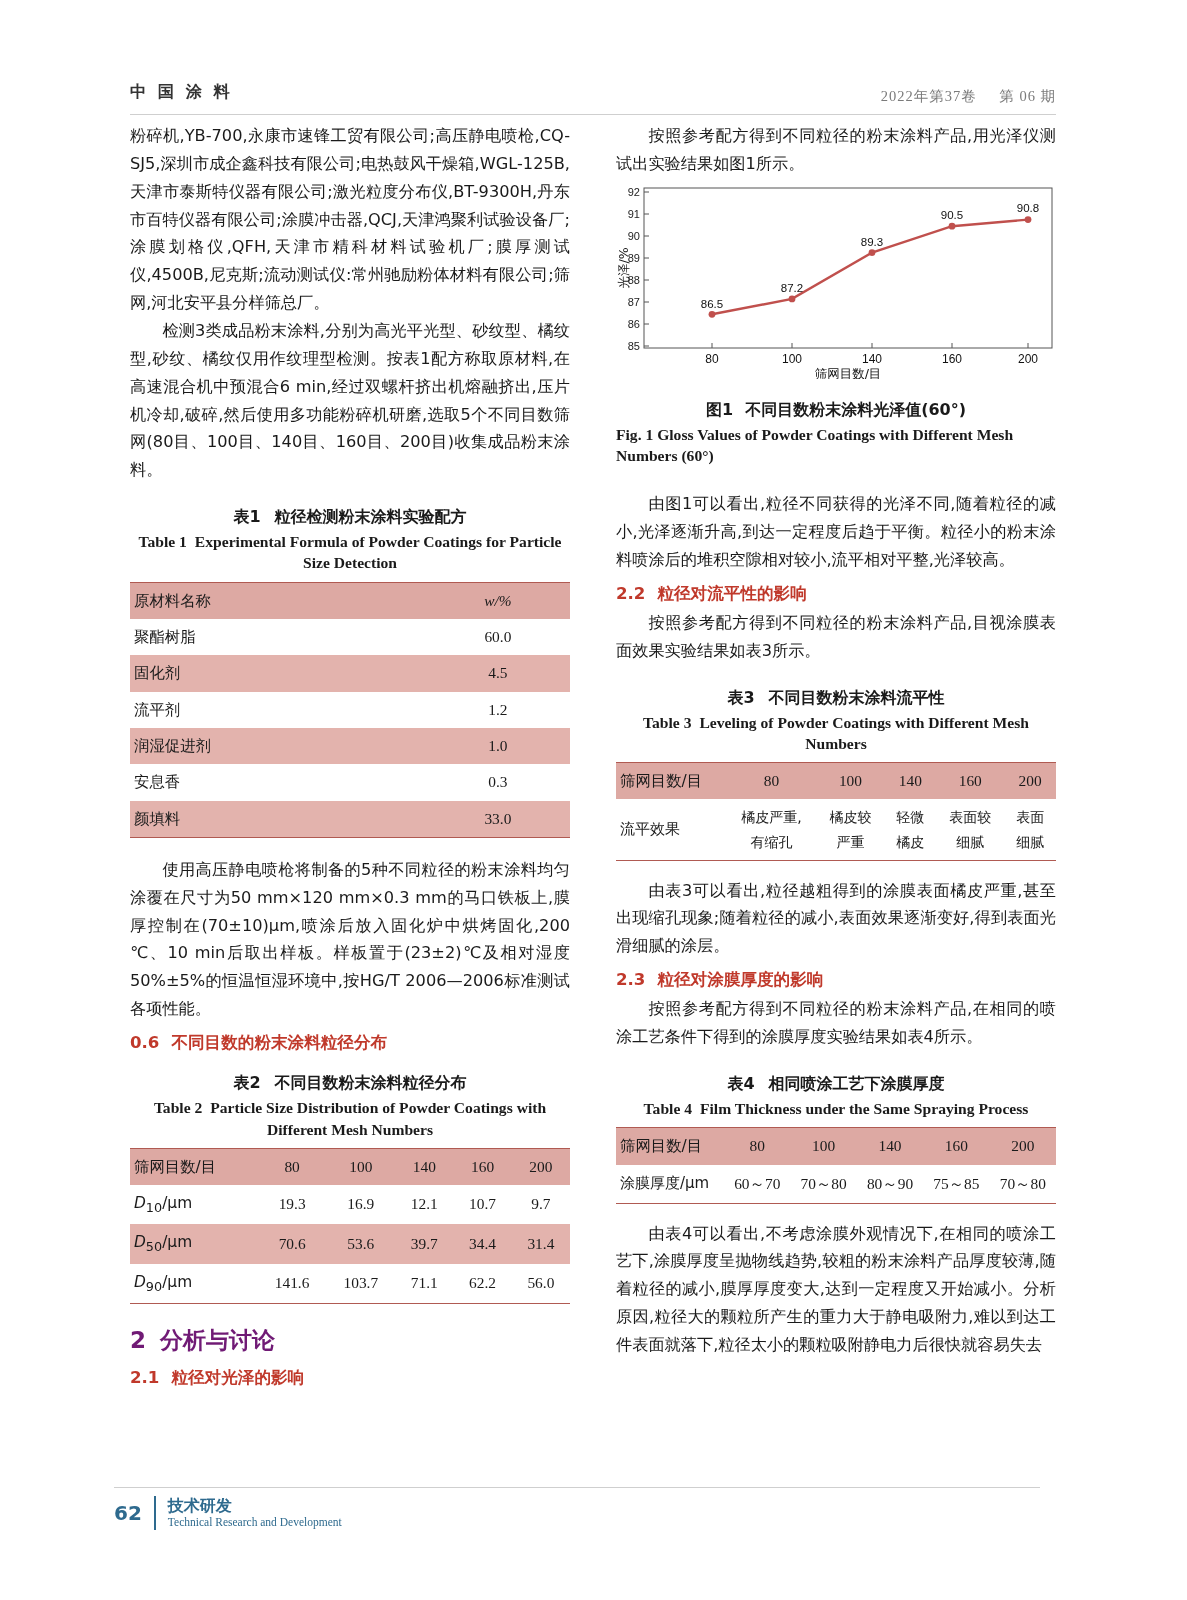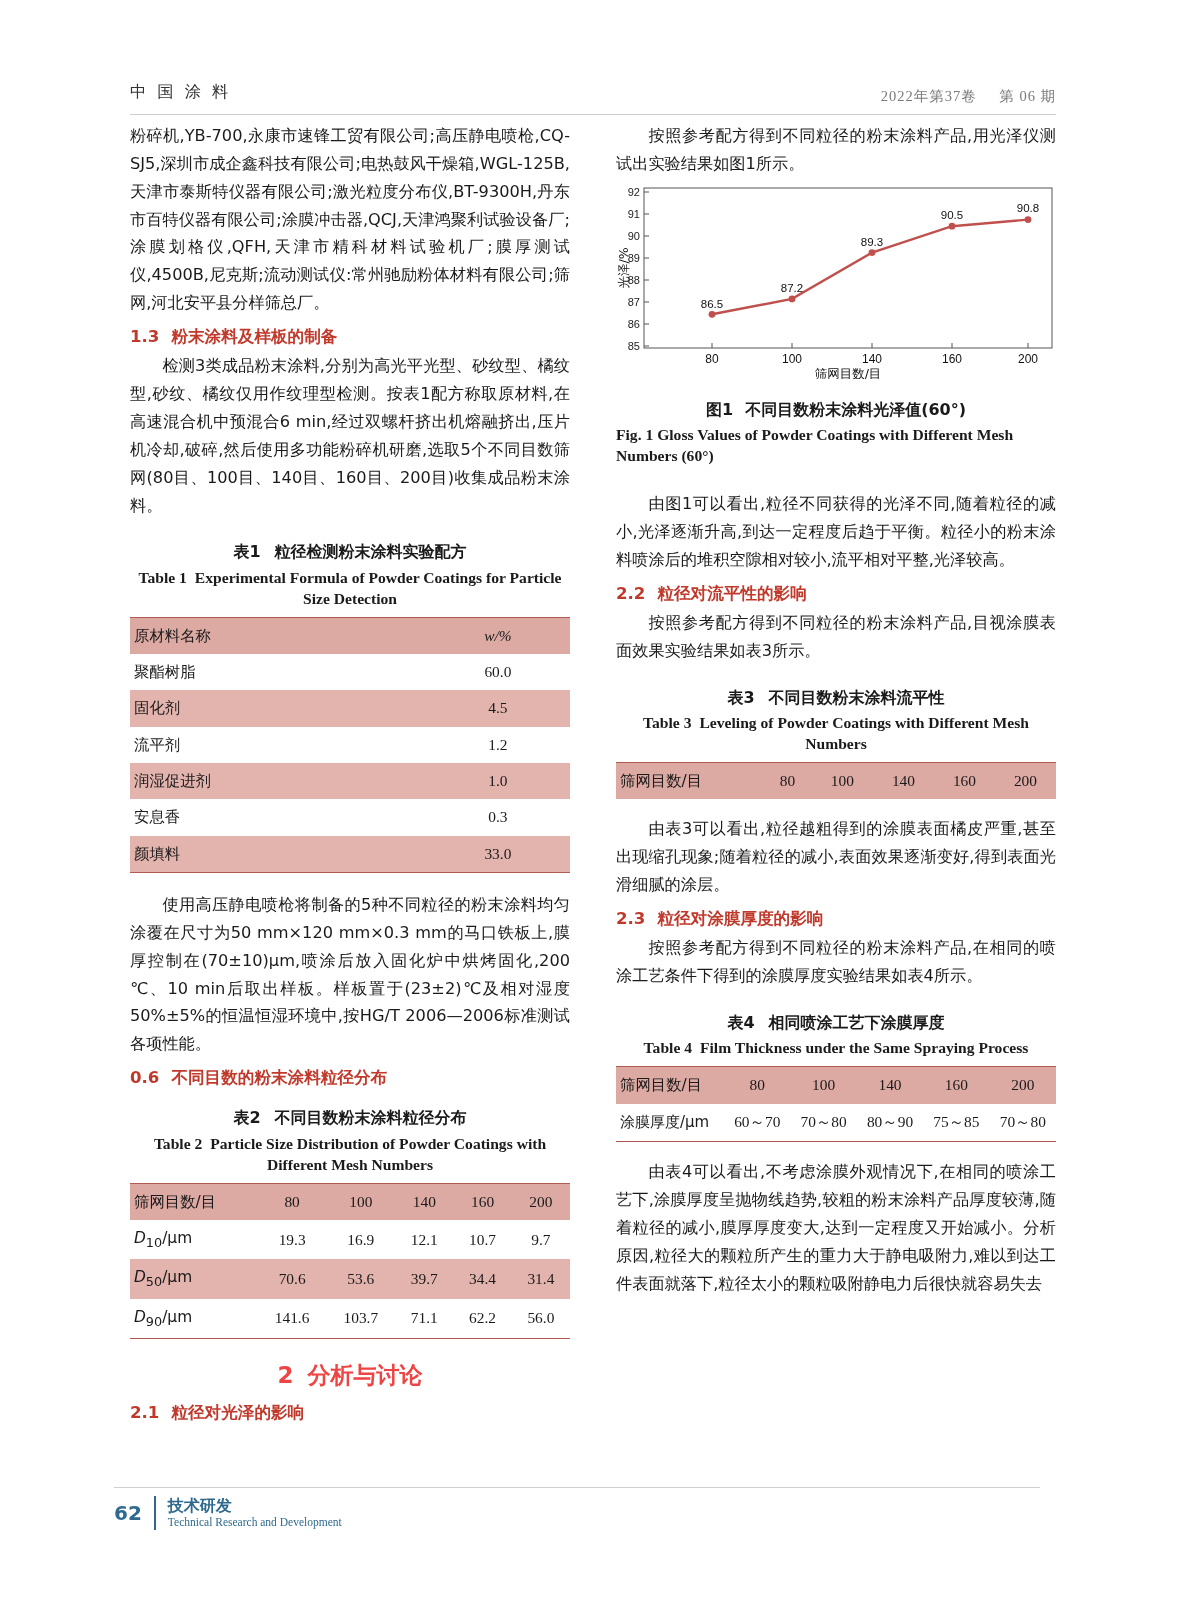--- a/index.html
+++ b/index.html
@@ -12,42 +12,42 @@
   }
   .page{position:absolute;left:0;top:0;width:1187px;height:1600px;}
 
   
   .header{
     position:absolute;left:130px;top:78px;width:926px;
     display:flex;justify-content:space-between;align-items:flex-end;
     font-size:14.5px;color:#555;
     padding-bottom:8px;border-bottom:1px solid #cfcfcf;
   }
-  .header .left{letter-spacing:3px;color:#333;}
+  .header .left{letter-spacing:3px;color:#333;font-weight:bold;}
   .header .right{color:#7a7a7a;letter-spacing:1px;}
   .header .right .vol{margin-right:18px;}
 
   
   .col{position:absolute;top:122px;width:440px;font-size:16.6px;line-height:1.58;}
   .col-left{left:130px;}
   .col-right{left:616px;}
 
   p{margin:0;text-align:justify;text-justify:inter-ideograph;}
   .indent{text-indent:2em;}
   .zh{font-family:"DejaVu Sans", sans-serif;font-size:16.2px;line-height:1.72;}
 
   .sec-head{
     color:#c0392b;font-family:"DejaVu Sans", sans-serif;
     font-weight:bold;font-size:16.6px;margin:7px 0 2px 0;
   }
   .sec-head .num{margin-right:12px;}
 
   .big-head{
-    color:#ef4444;font-family:"DejaVu Sans", sans-serif;
-    font-weight:bold;font-size:23px;margin:18px 0 6px 0;text-align:center;
+    color:#701a75;font-family:"DejaVu Sans", sans-serif;
+    font-weight:bold;font-size:23px;margin:18px 0 6px 0;
   }
   .big-head .num{margin-right:14px;}
 
   
   .tbl-cap-zh{
     text-align:center;font-family:"DejaVu Sans", sans-serif;
     font-weight:bold;font-size:16px;margin-top:20px;
   }
   .tbl-cap-zh .lbl{margin-right:14px;}
   .tbl-cap-en{
@@ -102,23 +102,20 @@
     <div class="right">
       <span class="vol">2022年第37卷</span>
       <span>第 06 期</span>
     </div>
   </div>
 
   <div class="col col-left">
 
     <p class="zh">粉碎机,YB-700,永康市速锋工贸有限公司;高压静电喷枪,CQ-SJ5,深圳市成企鑫科技有限公司;电热鼓风干燥箱,WGL-125B,天津市泰斯特仪器有限公司;激光粒度分布仪,BT-9300H,丹东市百特仪器有限公司;涂膜冲击器,QCJ,天津鸿聚利试验设备厂;涂膜划格仪,QFH,天津市精科材料试验机厂;膜厚测试仪,4500B,尼克斯;流动测试仪:常州驰励粉体材料有限公司;筛网,河北安平县分样筛总厂。</p>
 
-    <div class="sec-head">
-      <span class="num">1.3</span><span>粉末涂料及样板的制备</span>
-    </div>
     <p class="zh indent">检测3类成品粉末涂料,分别为高光平光型、砂纹型、橘纹型,砂纹、橘纹仅用作纹理型检测。按表1配方称取原材料,在高速混合机中预混合6 min,经过双螺杆挤出机熔融挤出,压片机冷却,破碎,然后使用多功能粉碎机研磨,选取5个不同目数筛网(80目、100目、140目、160目、200目)收集成品粉末涂料。</p>
 
     <div class="tbl-cap-zh">
       <span class="lbl">表1</span><span>粒径检测粉末涂料实验配方</span>
     </div>
     <div class="tbl-cap-en">
       <span class="lbl">Table 1</span><span>Experimental Formula of Powder Coatings for Particle Size Detection</span>
     </div>
 
     <table>
@@ -297,20 +294,33 @@
     <table>
       <tbody>
           <tr class="hdrow tbl-top">
         <td class="lcell">筛网目数/目</td>
         <td>80</td>
         <td>100</td>
         <td>140</td>
         <td>160</td>
         <td>200</td>
       </tr>
+      <tr class="rowwhite tbl-bot">
+        <td class="lcell zh" style="font-size:15px;">流平效果</td>
+        <td class="zh" style="font-size:14px;white-space:pre-line;">橘皮严重,
+有缩孔</td>
+        <td class="zh" style="font-size:14px;white-space:pre-line;">橘皮较
+严重</td>
+        <td class="zh" style="font-size:14px;white-space:pre-line;">轻微
+橘皮</td>
+        <td class="zh" style="font-size:14px;white-space:pre-line;">表面较
+细腻</td>
+        <td class="zh" style="font-size:14px;white-space:pre-line;">表面
+细腻</td>
+      </tr>
     </tbody>
       </table>
 
     <p class="zh indent" style="margin-top:16px;">由表3可以看出,粒径越粗得到的涂膜表面橘皮严重,甚至出现缩孔现象;随着粒径的减小,表面效果逐渐变好,得到表面光滑细腻的涂层。</p>
 
     <div class="sec-head">
       <span class="num">2.3</span><span>粒径对涂膜厚度的影响</span>
     </div>
     <p class="zh indent">按照参考配方得到不同粒径的粉末涂料产品,在相同的喷涂工艺条件下得到的涂膜厚度实验结果如表4所示。</p>
 

